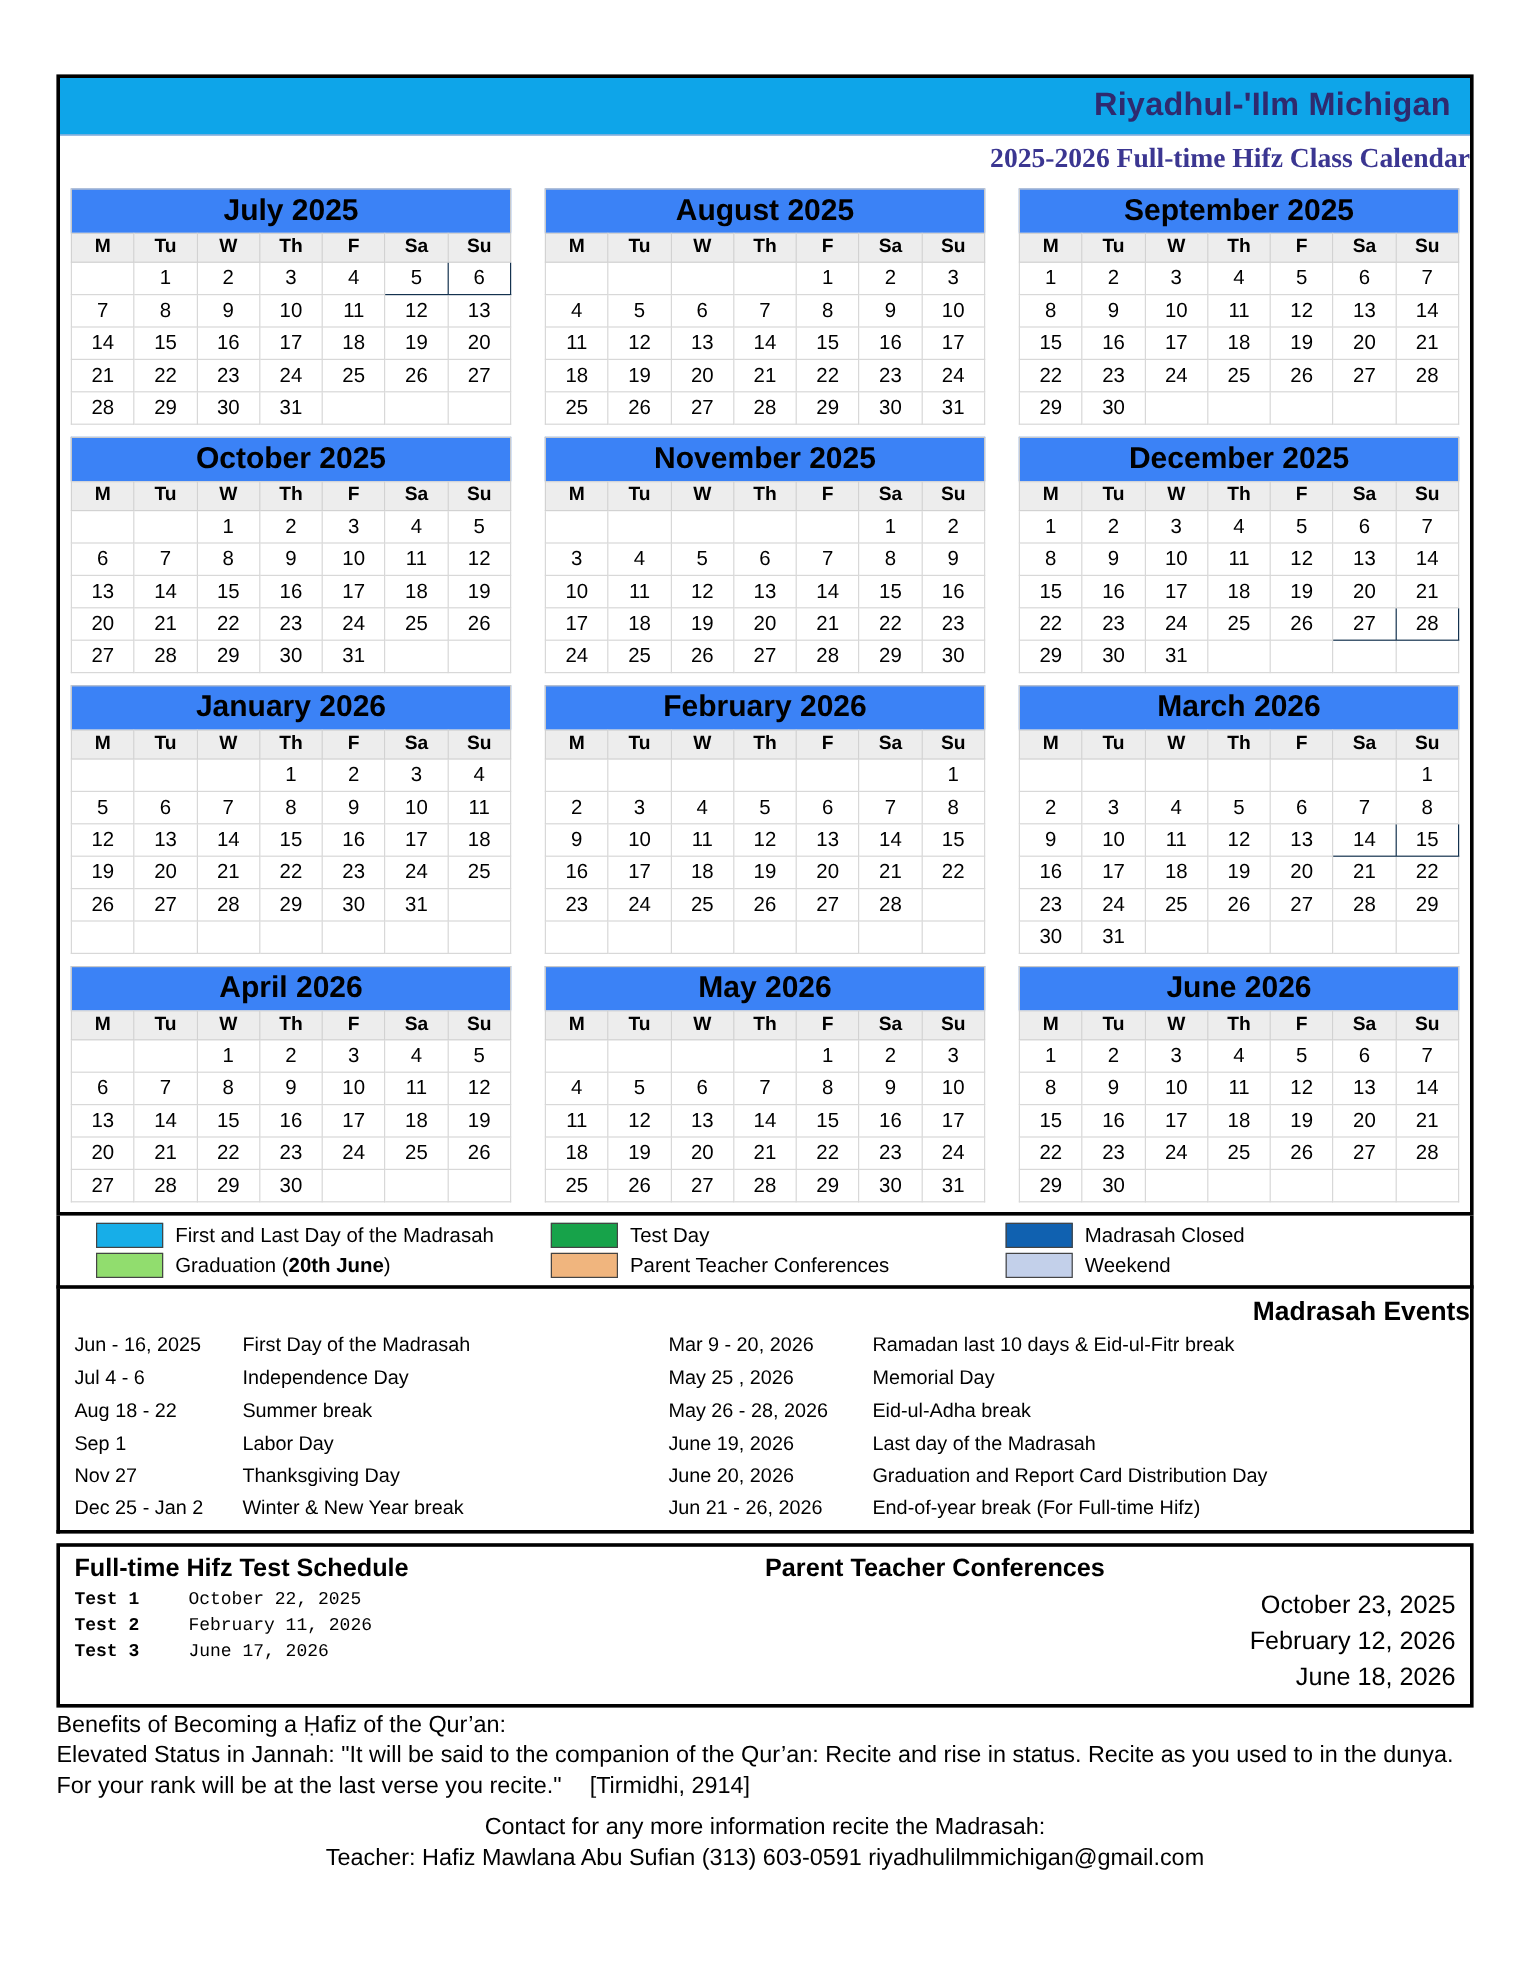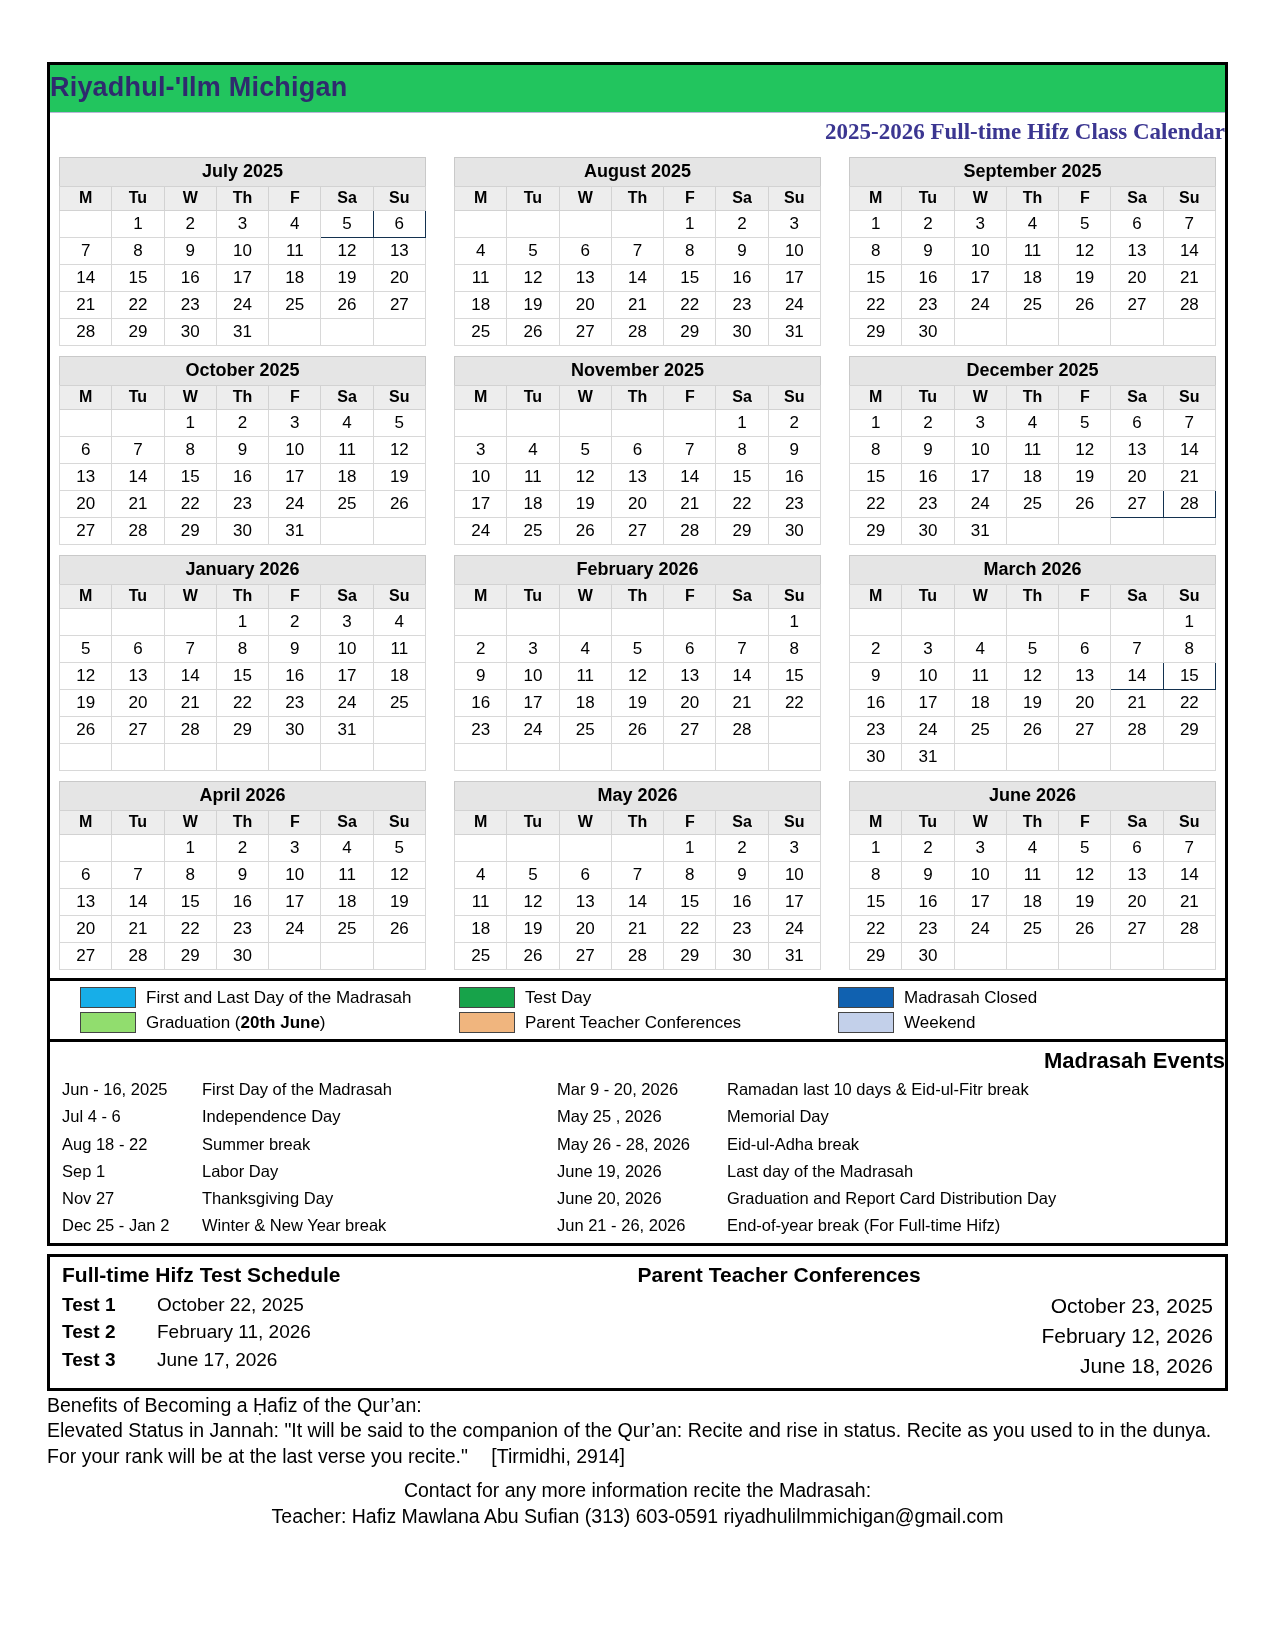--- a/index.html
+++ b/index.html
@@ -13,48 +13,48 @@
   }
   .page { width:1275px; height:1650px; position:relative; padding:0; }
 
   
   .calbox {
     margin:62px 47px 0 47px;
     border:3px solid #000;
     background:#fff;
   }
   .brandbar {
-    background:#22c55e;
+    background:#0ea5e9;
     border-bottom:1px solid #b9b6d8;
-    text-align:left;
-    padding:7px 2px 9px 0;
+    text-align:right;
+    padding:7px 16px 9px 0;
   }
   .brandbar .brand-title {
     font-size:27px; font-weight:bold; color:#2f2a6e; letter-spacing:.2px;
   }
   .subbar { text-align:right; padding:6px 0 8px 0;font-family:Liberation Serif, serif; }
   .subbar .sub-title { font-size:23px; font-weight:bold; color:#3b3691; }
 
   
   .months {
     display:grid;
     grid-template-columns:repeat(3,1fr);
     column-gap:28px;
     row-gap:10px;
     padding:4px 9px 8px 9px;
   }
   .month { background:#fff; }
   .month-title {
     text-align:center;
-    font-size:18px;
+    font-size:25px;
     font-weight:bold;
     padding:3px 0 4px 0;
     border:1px solid #c9c9c9;
     border-bottom:none;
-    background:#e5e5e5;
+    background:#3b82f6;
   }
   table.mtbl { width:100%; border-collapse:collapse; table-layout:fixed; }
   table.mtbl th {
     font-size:16px; font-weight:bold; text-align:center;
     padding:2px 0 3px 0;
     background:#ededed;
     border:1px solid #d2d2d2;
   }
   table.mtbl td {
     font-size:17px; text-align:center;
@@ -112,21 +112,21 @@
   .events-grid div { line-height:1.35; }
 
   
   .schedbox {
     margin:8px 47px 0 47px;
     border:3px solid #000;
     padding:4px 0 6px 0;
   }
   .sched-grid { display:grid; grid-template-columns:1fr 1fr; padding:0 12px; }
   .sched-h { font-size:21px; font-weight:bold; padding:2px 0 4px 0; }
-  .sched-row { display:grid; grid-template-columns:95px 1fr; font-size:19px; line-height:1.45; }
+  .sched-row { display:grid; grid-template-columns:95px 1fr; font-size:15px; line-height:1.45;font-family:Liberation Mono, monospace; }
   .sched-row .lbl { font-weight:bold; }
   .sched-rowR { font-size:21px; line-height:1.45;text-align:right; }
 
   
   .footer { margin:2px 47px 0 47px; }
   .foot-line { font-size:19.5px; line-height:1.3; }
   .foot-center { text-align:center; font-size:19.5px; line-height:1.35; }
   .foot-pad { padding-top:8px; }
 </style>
 </head>

